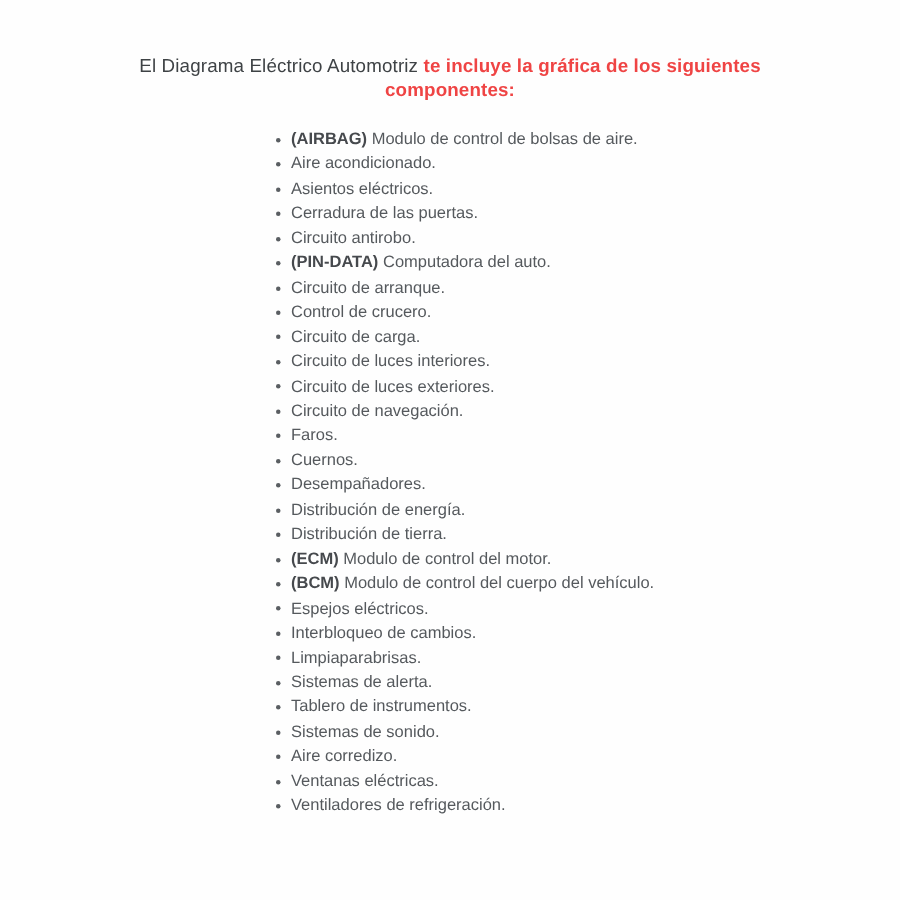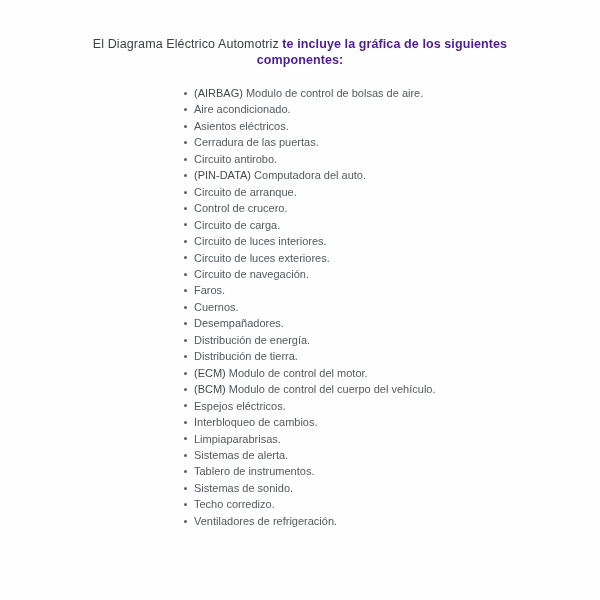--- a/index.html
+++ b/index.html
@@ -22,21 +22,21 @@
     margin: 36px auto 0;
     max-width: 444px;
     text-align: center;
     font-size: 12.5px;
     line-height: 16px;
     color: #3e4245;
     letter-spacing: 0.1px;
   }
   .heading .bold {
     font-weight: bold;
-    color: #4c1d95;
+    color: #ef4444;
   }
   ul.components {
     margin: 17px 0 0 184px;
     padding: 0;
     list-style: none;
   }
   ul.components li {
     position: relative;
     padding-left: 10px;
     font-size: 11px;
@@ -48,21 +48,21 @@
     content: "";
     position: absolute;
     left: 0;
     top: 6.8px;
     width: 3px;
     height: 3px;
     border-radius: 50%;
     background: #5a5e62;
   }
   ul.components li .prefix {
-    font-weight: normal;
+    font-weight: bold;
     color: #46494d;
   }
 </style>
 </head>
 <body>
 
 <div class="page">
   <p class="heading"><span>El Diagrama Eléctrico Automotriz </span><span class="bold">te incluye la gráfica de los siguientes componentes:</span></p>
 
   <ul class="components">
@@ -84,16 +84,17 @@
       <li><span>Distribución de energía.</span></li>
       <li><span>Distribución de tierra.</span></li>
       <li><span class="prefix">(ECM) </span><span>Modulo de control del motor.</span></li>
       <li><span class="prefix">(BCM) </span><span>Modulo de control del cuerpo del vehículo.</span></li>
       <li><span>Espejos eléctricos.</span></li>
       <li><span>Interbloqueo de cambios.</span></li>
       <li><span>Limpiaparabrisas.</span></li>
       <li><span>Sistemas de alerta.</span></li>
       <li><span>Tablero de instrumentos.</span></li>
       <li><span>Sistemas de sonido.</span></li>
-      <li><span>Techo corredizo.</span></li>
+      <li><span>Aire corredizo.</span></li>
+      <li><span>Ventanas eléctricas.</span></li>
       <li><span>Ventiladores de refrigeración.</span></li>
     </ul>
 </div>
 
 </body></html>

